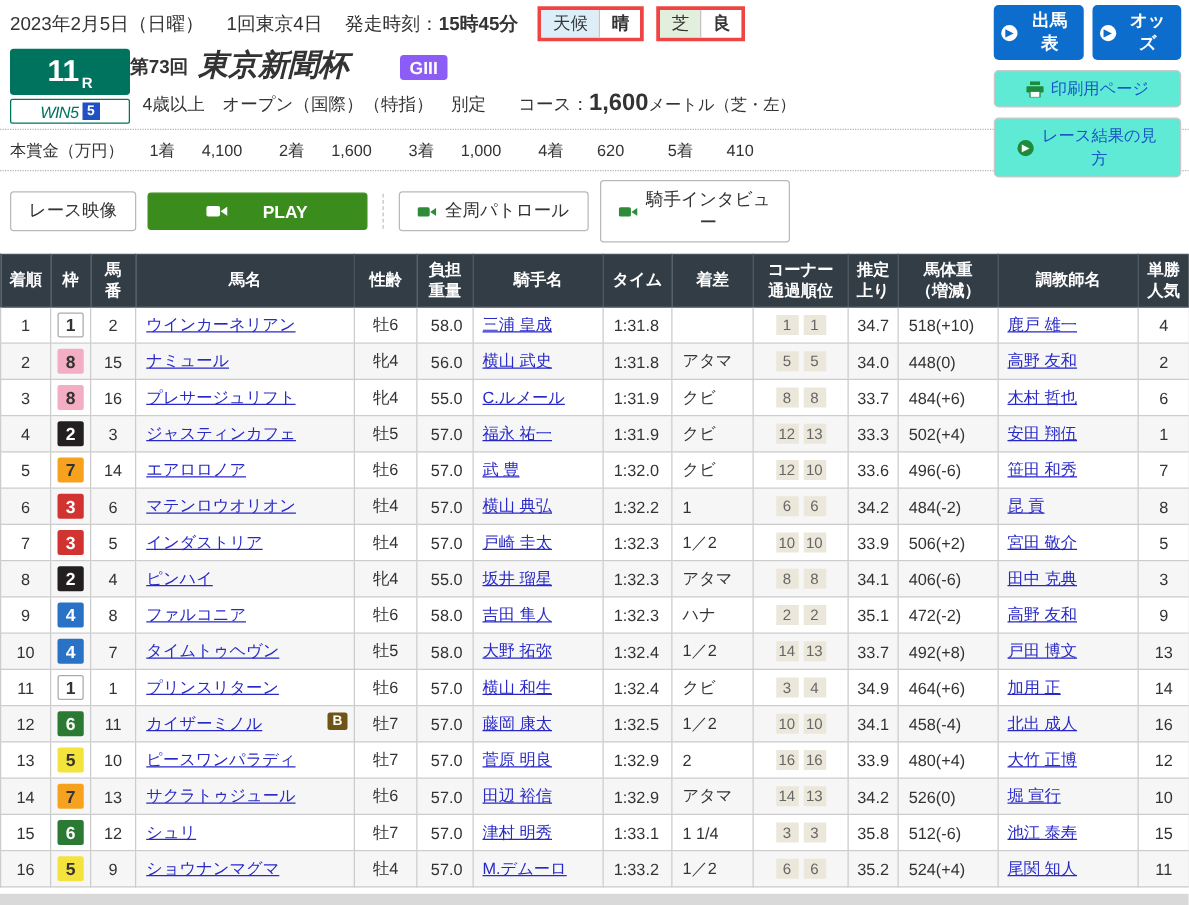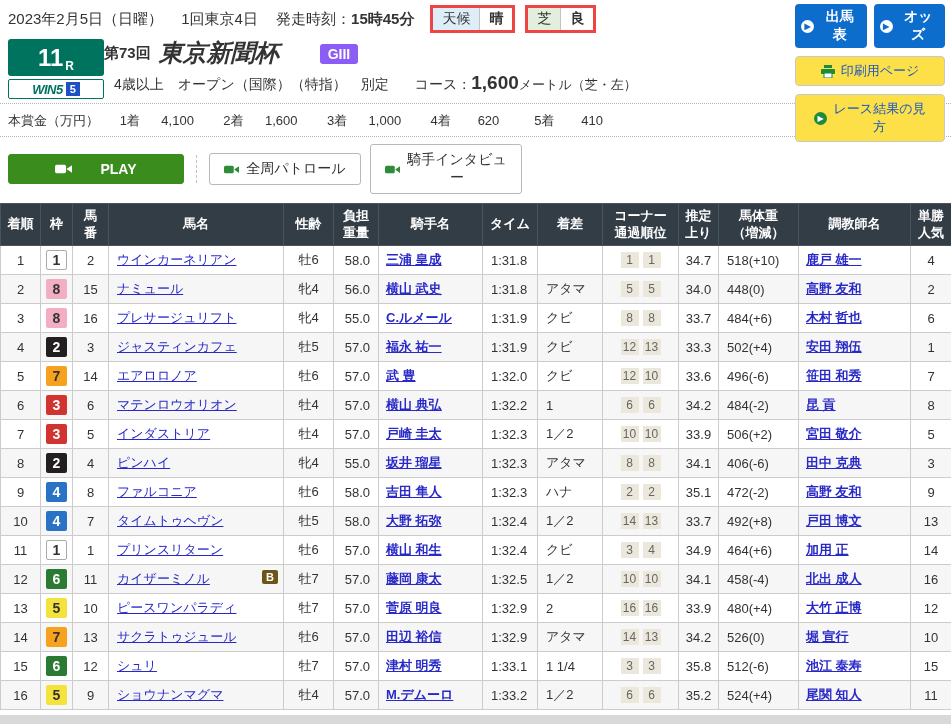--- a/index.html
+++ b/index.html
@@ -25,35 +25,35 @@
   .btn-blue {
     flex: 1; background: #0d6dcd; color: #fff; font-weight: bold; font-size: 14px;
     border: none; border-radius: 4px; padding: 4px 6px; cursor: pointer;
     display: inline-flex; align-items: center; justify-content: center; gap: 5px;
   }
   .circ-w { width: 13px; height: 13px; border-radius: 50%; background: #fff; color: #0d6dcd;
     font-size: 8px; display: inline-flex; align-items: center; justify-content: center; flex: none; }
   .circ-g { width: 13px; height: 13px; border-radius: 50%; background: #1d8a3c; color: #fff;
     font-size: 8px; display: inline-flex; align-items: center; justify-content: center; flex: none; }
   .btn-white {
-    background: #fde047; border: 1px solid #c9c9c9; border-radius: 4px; color: #1a57c5;
+    background: #5eead4; border: 1px solid #c9c9c9; border-radius: 4px; color: #1a57c5;
     font-size: 13px; padding: 5px 18px; cursor: pointer;
     display: flex; align-items: center; justify-content: center; gap: 6px; width: 100%;
   }
   .printer-icon { color: #1d8a3c; display: inline-flex; }
   
   .race-row { display: flex; padding: 3px 8px 4px; border-bottom: 1px dotted #b5b5b5; }
   .race-left { width: 96px; flex: none; display: flex; flex-direction: column; gap: 3px; }
   .r-badge { background: #00735e; color: #fff; border-radius: 3px; height: 37px;
     display: flex; align-items: center; justify-content: center; font-weight: bold; }
   .r-badge .n { font-size: 24px; line-height: 1; }
   .r-badge .r { font-size: 12px; margin-left: 2px; align-self: flex-end; padding-bottom: 3px; }
   .win5 { border: 1px solid #00735e; background: #fff; height: 20px; border-radius: 2px;
     display: flex; align-items: center; justify-content: center; gap: 3px; }
-  .win5 .w { color: #00735e; font-weight: bold; font-style: italic; font-size: 13px; letter-spacing: -0.5px; }
+  .win5 .w { color: #00735e; font-weight: normal; font-style: italic; font-size: 13px; letter-spacing: -0.5px; }
   .win5 .five { background: #1f51c4; color: #fff; font-weight: bold; font-size: 11px; padding: 0 4px; line-height: 14px; }
   .race-main { flex: 1; }
   .race-title-line { display: flex; align-items: flex-end; gap: 8px; margin-top: 1px; }
   .race-round { font-weight: bold; font-size: 15px; padding-bottom: 3px; }
   .race-title { font-weight: bold; font-size: 24px; line-height: 1.1; font-style: italic; }
   .grade-badge { background: #8b5cf6; color: #fff; font-weight: bold; font-size: 14px;
     padding: 2px 8px; border-radius: 3px; margin-bottom: 2px; margin-left: 33px; }
   .race-cond-line { margin-top: 6px; font-size: 14px; padding-left: 10px; white-space: nowrap; }
   .course-val { font-weight: bold; font-size: 19px; }
   .course-unit { font-size: 13px; }
@@ -78,21 +78,21 @@
   .results th {
     background: #333d46; color: #fff; font-weight: bold; font-size: 13px;
     border: 1px solid #4a545d; padding: 3px 1px; text-align: center;
     white-space: pre-line; line-height: 1.3; height: 42px; vertical-align: middle;
   }
   .results td { border: 1px solid #ccc; padding: 4px 3px; height: 29px; vertical-align: middle; font-size: 13px; }
   .results tbody tr:nth-child(even) { background: #f6f6f6; }
   .c-pos, .c-num, .c-sex, .c-fav, .c-waku, .c-corner, .c-last { text-align: center; }
   .c-wt { text-align: right; padding-right: 8px !important; }
   .c-horse { padding-left: 8px !important; font-size: 14px; }
-  .c-jockey, .c-trainer { padding-left: 7px !important; font-weight: bold; }
+  .c-jockey, .c-trainer { padding-left: 7px !important; }
   .c-time, .c-margin { padding-left: 8px !important; }
   .c-bw { padding-left: 8px !important; }
   a.lnk { color: #2929c8; text-decoration: underline; cursor: pointer; }
   .waku { display: inline-block; width: 21px; height: 20px; line-height: 20px; text-align: center;
     font-weight: bold; font-size: 14px; border-radius: 2px; }
   .waku-1 { background: #fff; border: 1px solid #aaa; color: #333; line-height: 18px; }
   .waku-2 { background: #231f20; color: #fff; }
   .waku-3 { background: #d13330; color: #fff; }
   .waku-4 { background: #2a72c6; color: #fff; }
   .waku-5 { background: #f4e33c; color: #333; }
@@ -183,20 +183,23 @@
     <span class="prize-label">本賞金（万円）</span>
     <span class="pp">1着</span><span class="pa">4,100</span>
     <span class="pp">2着</span><span class="pa">1,600</span>
     <span class="pp">3着</span><span class="pa">1,000</span>
     <span class="pp">4着</span><span class="pa">620</span>
     <span class="pp">5着</span><span class="pa">410</span>
   </div>
 </div>
 
 <div class="video-row">
+  <button class="btn-movie">
+    <span>レース映像</span>
+  </button>
   <button class="btn-movie btn-play">
     <span class="cam cam-white">
       <svg width="17" height="12" viewBox="0 0 20 12" fill="currentColor">
           <rect x="0" y="1" width="13" height="10" rx="2"></rect>
           <polygon points="13.5,6 20,1.5 20,10.5"></polygon>
         </svg>
     </span>
     <span>PLAY</span>
   </button>
   <div class="v-divider"></div>

